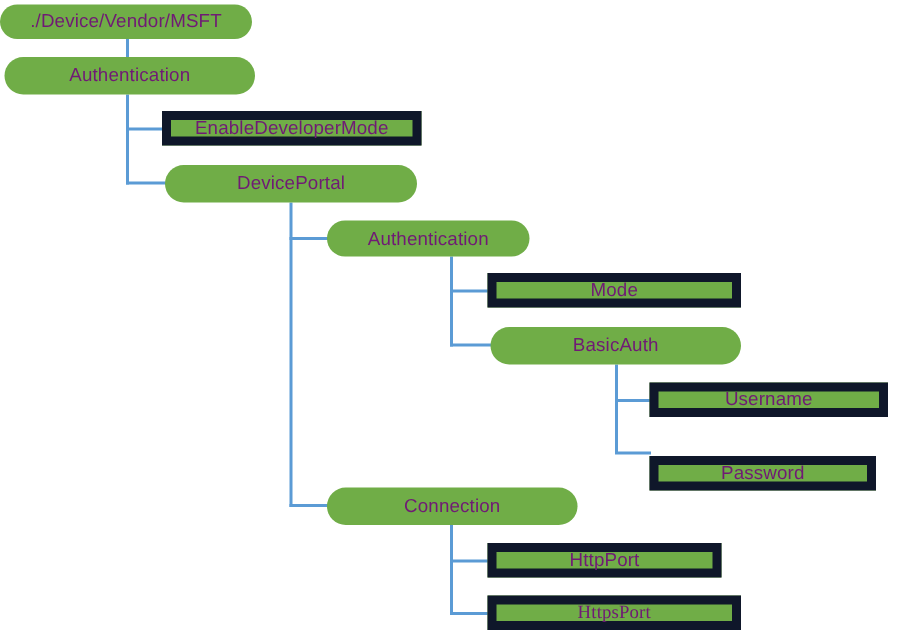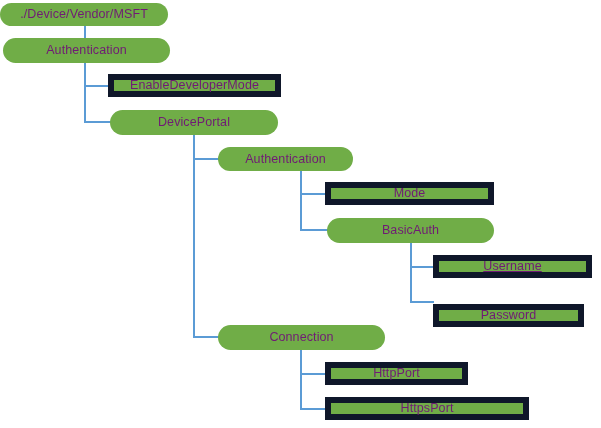--- a/index.html
+++ b/index.html
@@ -100,33 +100,33 @@
   </div>
 
   <div class="node rect" style="left:325px; top:182px; width:169px; height:23px;">
     <span>Mode</span>
   </div>
 
   <div class="node pill" style="left:327px; top:218px; width:167px; height:25px;">
     <span>BasicAuth</span>
   </div>
 
-  <div class="node rect" style="left:433px; top:255px; width:159px; height:23px;text-decoration:underline;">
+  <div class="node rect" style="left:433px; top:255px; width:159px; height:23px;">
     <span>Username</span>
   </div>
 
   <div class="node rect" style="left:433px; top:304px; width:151px; height:23px;">
     <span>Password</span>
   </div>
 
   <div class="node pill" style="left:218px; top:325px; width:167px; height:25px;text-align:right;">
     <span>Connection</span>
   </div>
 
-  <div class="node rect" style="left:325px; top:362px; width:143px; height:23px;">
+  <div class="node rect" style="left:325px; top:362px; width:156px; height:23px;">
     <span>HttpPort</span>
   </div>
 
-  <div class="node rect" style="left:325px; top:397px; width:204px; height:23px;">
+  <div class="node rect" style="left:325px; top:397px; width:169px; height:23px;font-family:Liberation Serif, serif;">
     <span>HttpsPort</span>
   </div>
 
 </div>
 
 </body></html>

